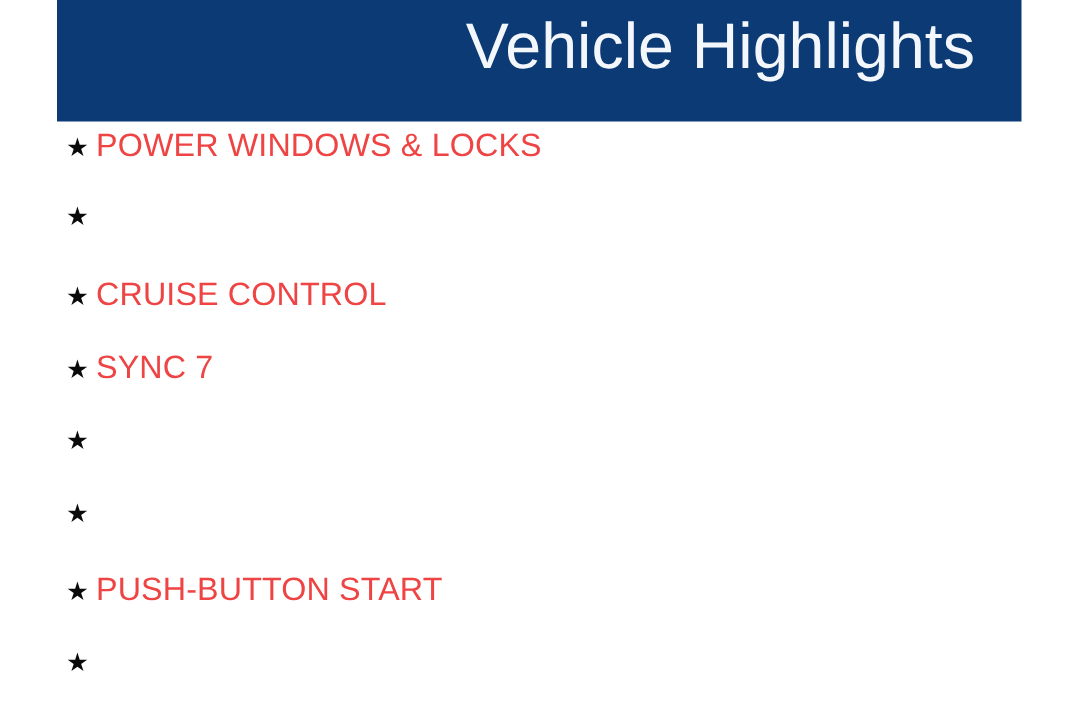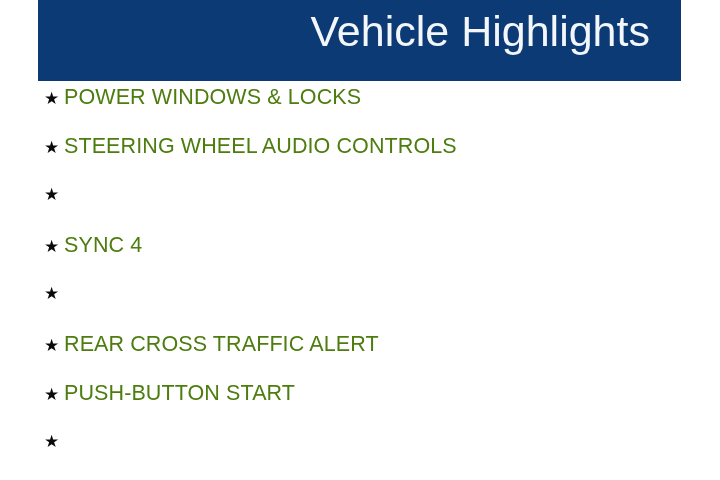--- a/index.html
+++ b/index.html
@@ -71,21 +71,21 @@
     width: 20px;
     font-size: 17px;
     line-height: 1;
     color: #0a0a0a;
     flex: 0 0 auto;
   }
 
   .highlight-label {
     font-size: 21.5px;
     line-height: 1;
-    color: #4d7c0f;
+    color: #ef4444;
     letter-spacing: 0.1px;
     flex: 0 0 auto;
   }
 </style>
 </head>
 <body>
 
 <div id="slide">
 
   <div id="header-banner">
@@ -94,39 +94,38 @@
 
   <ul id="highlights-list">
 
     <li class="highlight-item">
       <span class="bullet-star">★</span>
       <span class="highlight-label">POWER WINDOWS &amp; LOCKS</span>
     </li>
 
     <li class="highlight-item">
       <span class="bullet-star">★</span>
-      <span class="highlight-label">STEERING WHEEL AUDIO CONTROLS</span>
+    </li>
+
+    <li class="highlight-item">
+      <span class="bullet-star">★</span>
+      <span class="highlight-label">CRUISE CONTROL</span>
+    </li>
+
+    <li class="highlight-item">
+      <span class="bullet-star">★</span>
+      <span class="highlight-label">SYNC 7</span>
     </li>
 
     <li class="highlight-item">
       <span class="bullet-star">★</span>
     </li>
 
     <li class="highlight-item">
       <span class="bullet-star">★</span>
-      <span class="highlight-label">SYNC 4</span>
-    </li>
-
-    <li class="highlight-item">
-      <span class="bullet-star">★</span>
-    </li>
-
-    <li class="highlight-item">
-      <span class="bullet-star">★</span>
-      <span class="highlight-label">REAR CROSS TRAFFIC ALERT</span>
     </li>
 
     <li class="highlight-item">
       <span class="bullet-star">★</span>
       <span class="highlight-label">PUSH-BUTTON START</span>
     </li>
 
     <li class="highlight-item">
       <span class="bullet-star">★</span>
     </li>

